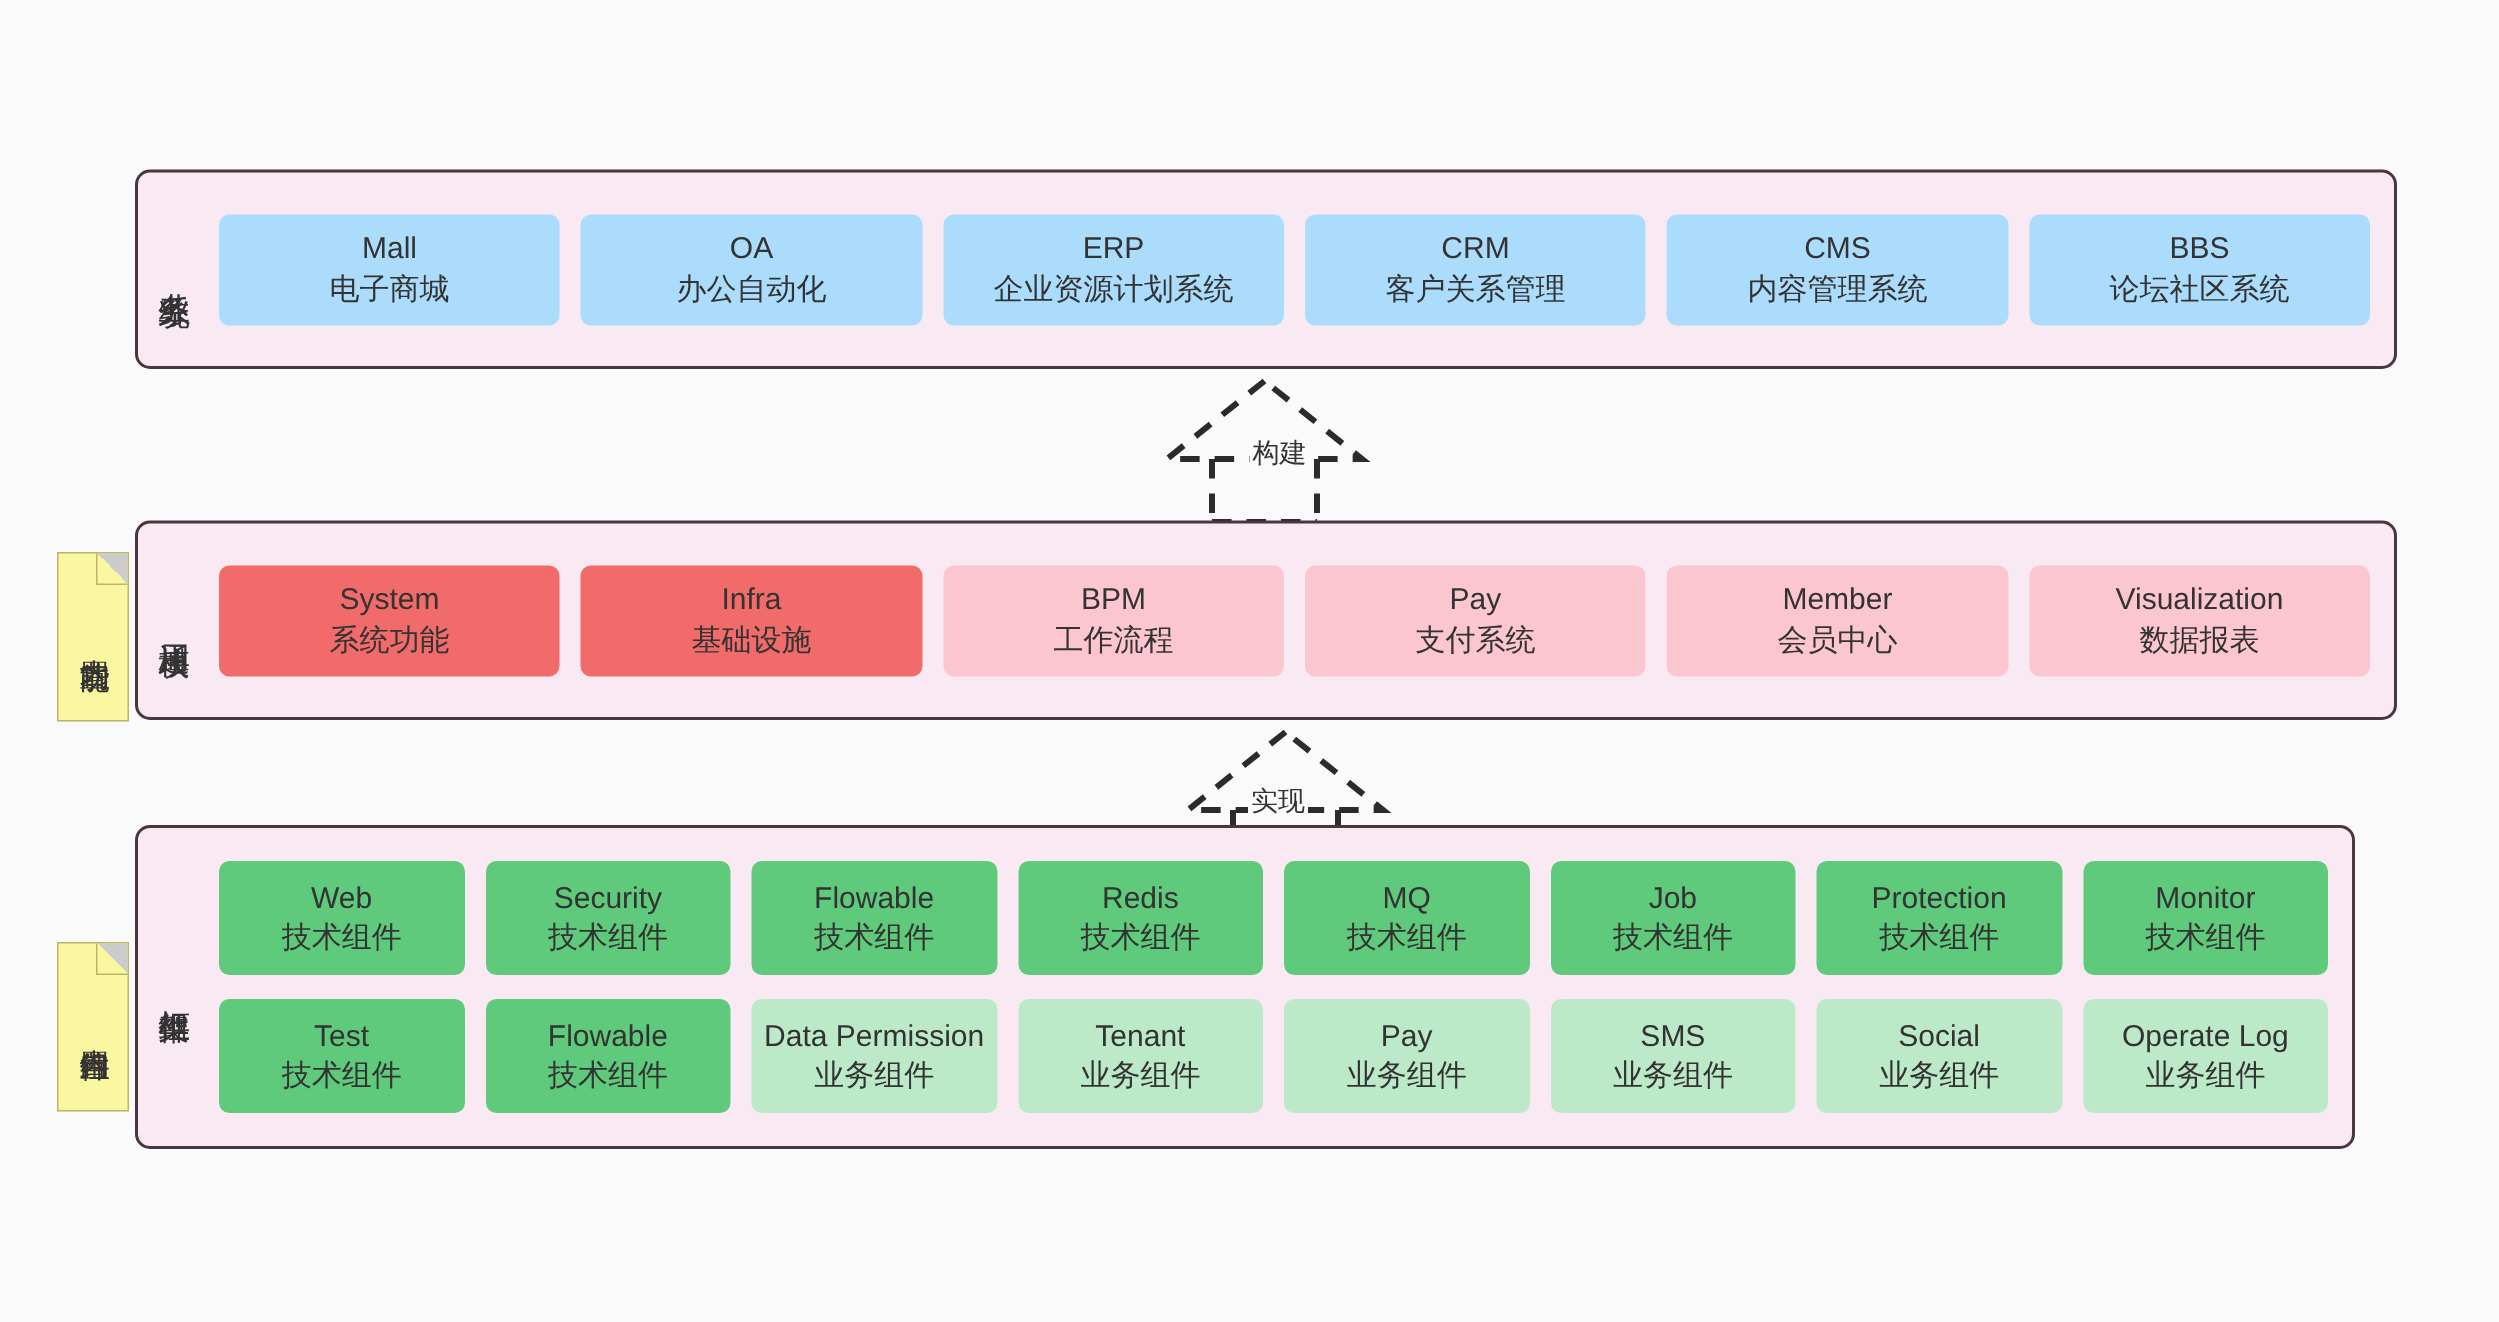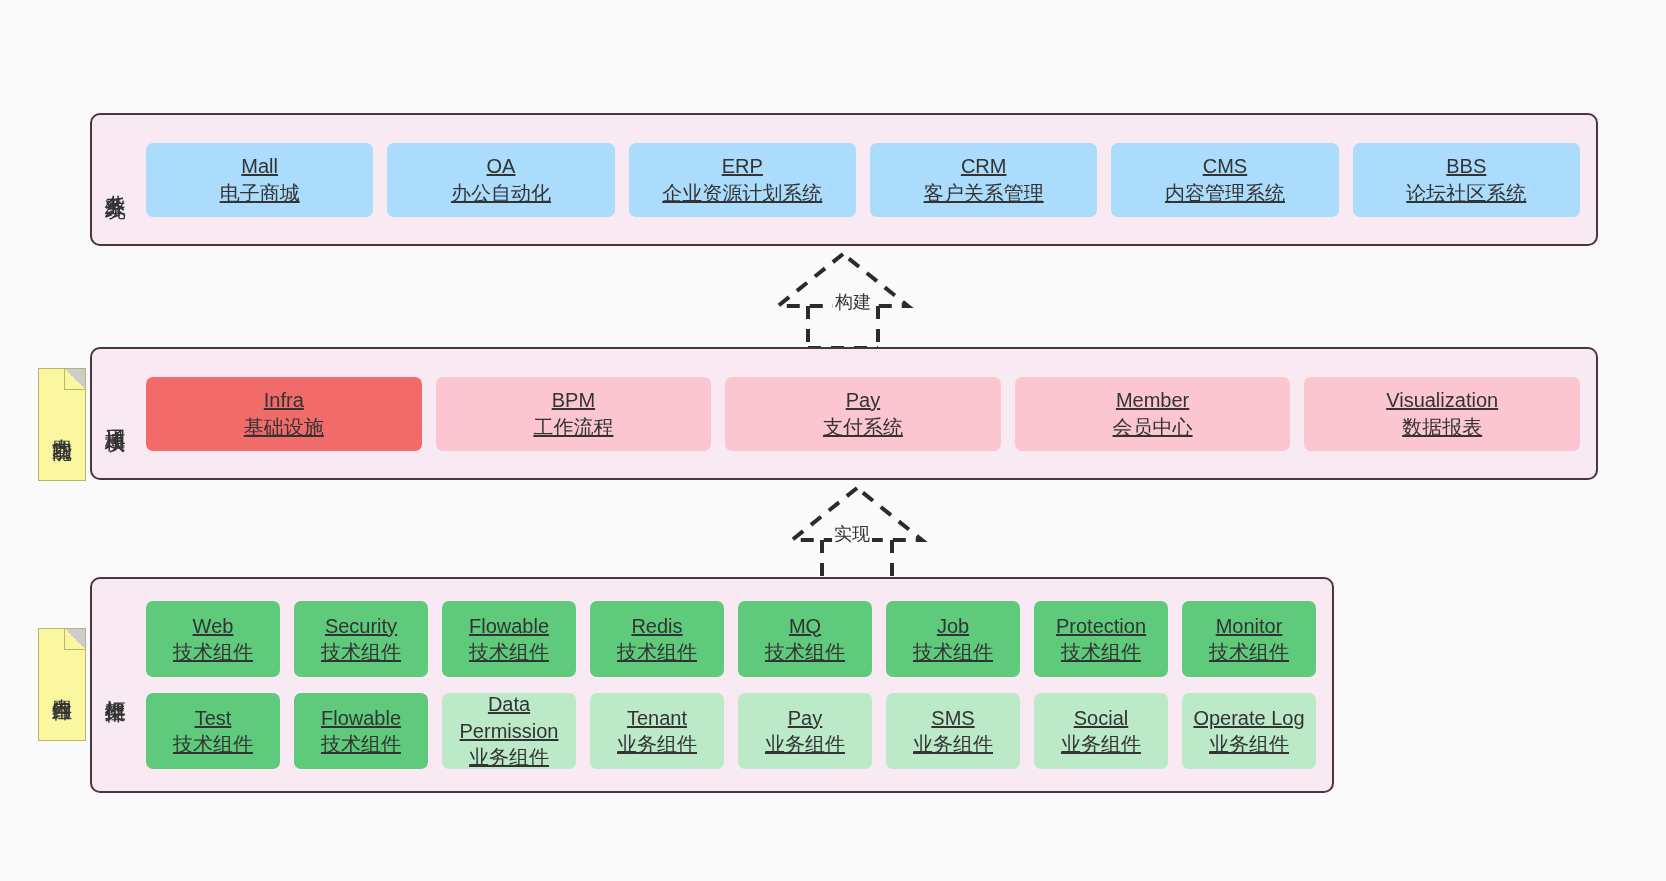--- a/index.html
+++ b/index.html
@@ -53,21 +53,20 @@
     display: flex;
     flex-direction: column;
     justify-content: center;
     gap: 16px;
     padding: 12px 16px 12px 8px;
   }
 
   .row {
     display: flex;
     gap: 14px;
-    text-decoration: underline;
   }
 
   .card {
     flex: 1 1 0;
     box-sizing: border-box;
     border-radius: 7px;
     display: flex;
     flex-direction: column;
     align-items: center;
     justify-content: center;
@@ -83,21 +82,21 @@
   
   .c-blue        { background: #abdcfb; }
   .c-red         { background: #f26b6b; }
   .c-pink        { background: #fbc6d0; }
   .c-green       { background: #5fca7b; }
   .c-green-light { background: #bce9c7; text-align: center; }
 
   
   #layer-business  { left: 90px;  top: 113px; width: 1508px; height: 133px; }
   #layer-common    { left: 90px;  top: 347px; width: 1508px; height: 133px; }
-  #layer-framework { left: 90px;  top: 577px; width: 1244px; height: 216px; }
+  #layer-framework { left: 90px;  top: 550px; width: 1480px; height: 216px; }
 
   #layer-business  .card { height: 74px; }
   #layer-common    .card { height: 74px; }
   #layer-framework .card { height: 76px; }
 
   
   .note {
     position: absolute;
     box-sizing: border-box;
     background: #fbf7a0;
@@ -187,20 +186,24 @@
     <path d="M 50 56 L 50 100 M 120 56 L 120 100 M 50 98 L 120 98" fill="none" stroke="#2b2b2b" stroke-width="4" stroke-dasharray="13 10" stroke-linecap="butt"></path>
   </svg>
   <div class="arrow-label" id="arrow-build-label">构建</div>
 
   <div class="note" id="note-common">内置功能</div>
   <div class="layer" id="layer-common">
     <div class="layer-title">通用模块</div>
     <div class="layer-body">
       <div class="row">
         <div class="card c-red">
+          <span class="ln">System</span>
+          <span class="ln">系统功能</span>
+        </div>
+        <div class="card c-red">
           <span class="ln">Infra</span>
           <span class="ln">基础设施</span>
         </div>
         <div class="card c-pink">
           <span class="ln">BPM</span>
           <span class="ln">工作流程</span>
         </div>
         <div class="card c-pink">
           <span class="ln">Pay</span>
           <span class="ln">支付系统</span>

